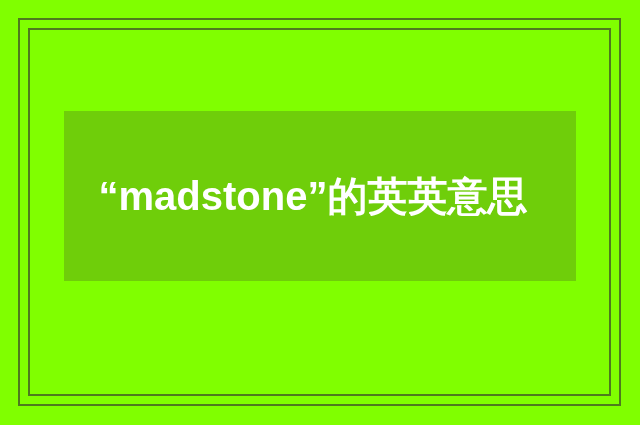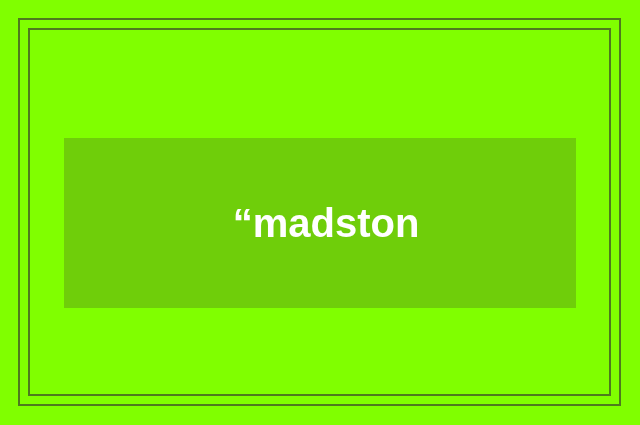--- a/index.html
+++ b/index.html
@@ -41,21 +41,21 @@
     left: 28px;
     top: 28px;
     right: 29px;
     bottom: 29px;
   }
 
   
   #content-plate {
     position: absolute;
     left: 64px;
-    top: 138px;
+    top: 111px;
     width: 512px;
     height: 170px;
     background: #6fce0a;
     box-sizing: border-box;
     display: flex;
     align-items: center;
     justify-content: center;
   }
 
   .headline {
@@ -80,15 +80,16 @@
 </head>
 <body>
 
 <div id="banner-canvas">
 
   <div class="frame frame-outer"></div>
   <div class="frame frame-inner"></div>
 
   <div id="content-plate">
     <div class="headline headline-line-1">“madston</div>
+    <div class="headline headline-line-2">e”的英英意思</div>
   </div>
 
 </div>
 
 </body></html>

